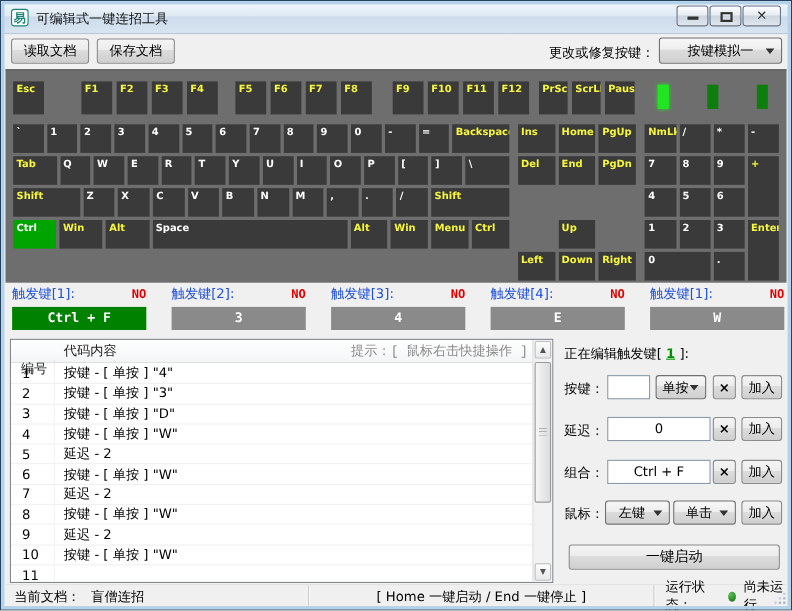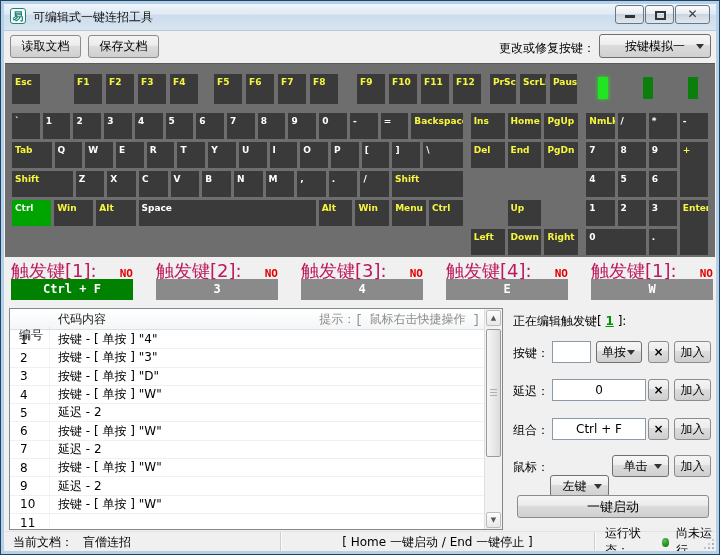--- a/index.html
+++ b/index.html
@@ -57,21 +57,21 @@
   .kb-num{width:122px;margin-left:8px;display:grid;grid-template-rows:repeat(5,26px);grid-template-columns:repeat(4,1fr);gap:3px;}
   .key{background:#3a3a3a;font-weight:bold;font-size:9px;line-height:10px;
     padding:3px 1px 0 3px;overflow:hidden;white-space:nowrap;cursor:default;}
   .kc{color:#ffffff;}
   .ks{color:#f6f63e;}
   .ka{background:#00a400;color:#fff;}
   
   .trigger-area{position:absolute;left:0;right:0;top:258px;height:46px;}
   .trigger{position:absolute;top:0;width:122px;}
   .t-head{display:flex;justify-content:space-between;align-items:baseline;height:15px;}
-  .t-label{font-size:18px;color:#be185d;}
+  .t-label{font-size:12px;color:#1d4ed8;}
   .t-status{font-family:"DejaVu Sans Mono","Liberation Mono",monospace;font-weight:bold;font-size:11px;color:#e00000;}
   .t-box{margin-top:5px;height:21px;background:#8a8a8a;color:#fff;text-align:center;
     font-family:"DejaVu Sans Mono","Liberation Mono",monospace;font-weight:bold;font-size:12px;line-height:21px;}
   .t-box.on{background:#008200;}
   
   .listview{position:absolute;left:8px;top:307px;width:494px;height:222px;background:#fff;
     border:1px solid #828790;overflow:hidden;}
   .lv-header{height:21px;display:flex;align-items:center;
     background:linear-gradient(#ffffff,#f4f5f7);border-bottom:1px solid #e0e0e0;padding-right:18px;}
   .lv-h-no{width:40px;padding-left:9px;border-right:1px solid #e4e4e4;color:#222;margin-top:32px;}
@@ -376,21 +376,21 @@
   <input class="ed-input" style="left: 551px; top: 378px; width: 94px;" value="0">
   <div class="btn xbtn" style="left:647px;top:378px;">×</div>
   <div class="btn addbtn" style="left:673px;top:378px;">加入</div>
 
   <div class="ed-label" style="left:512px;top:421px;">组合：</div>
   <input class="ed-input" style="left: 551px; top: 417px; width: 94px;" value="Ctrl + F">
   <div class="btn xbtn" style="left:647px;top:417px;">×</div>
   <div class="btn addbtn" style="left:673px;top:417px;">加入</div>
 
   <div class="ed-label" style="left:512px;top:458px;">鼠标：</div>
-  <div class="combo ed-combo" style="left:549px;top:454px;width:59px;margin-top:20px;">
+  <div class="combo ed-combo" style="left:549px;top:454px;width:59px;">
     <span>左键</span>
     <span class="carr"></span>
   </div>
   <div class="combo ed-combo" style="left:611px;top:454px;width:57px;">
     <span>单击</span>
     <span class="carr"></span>
   </div>
   <div class="btn addbtn" style="left:673px;top:454px;">加入</div>
 
   <div class="btn startbtn">一键启动</div>

